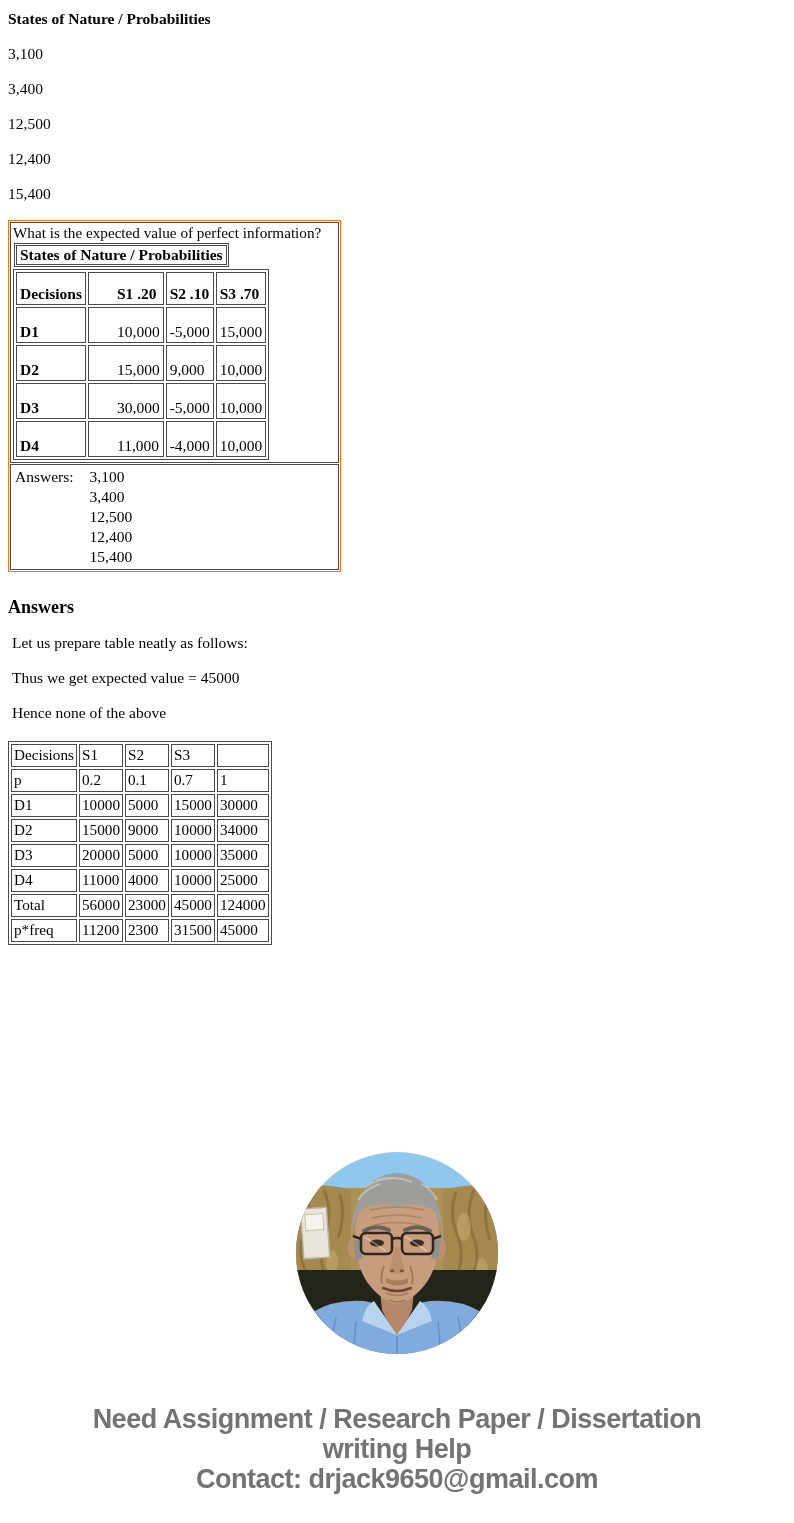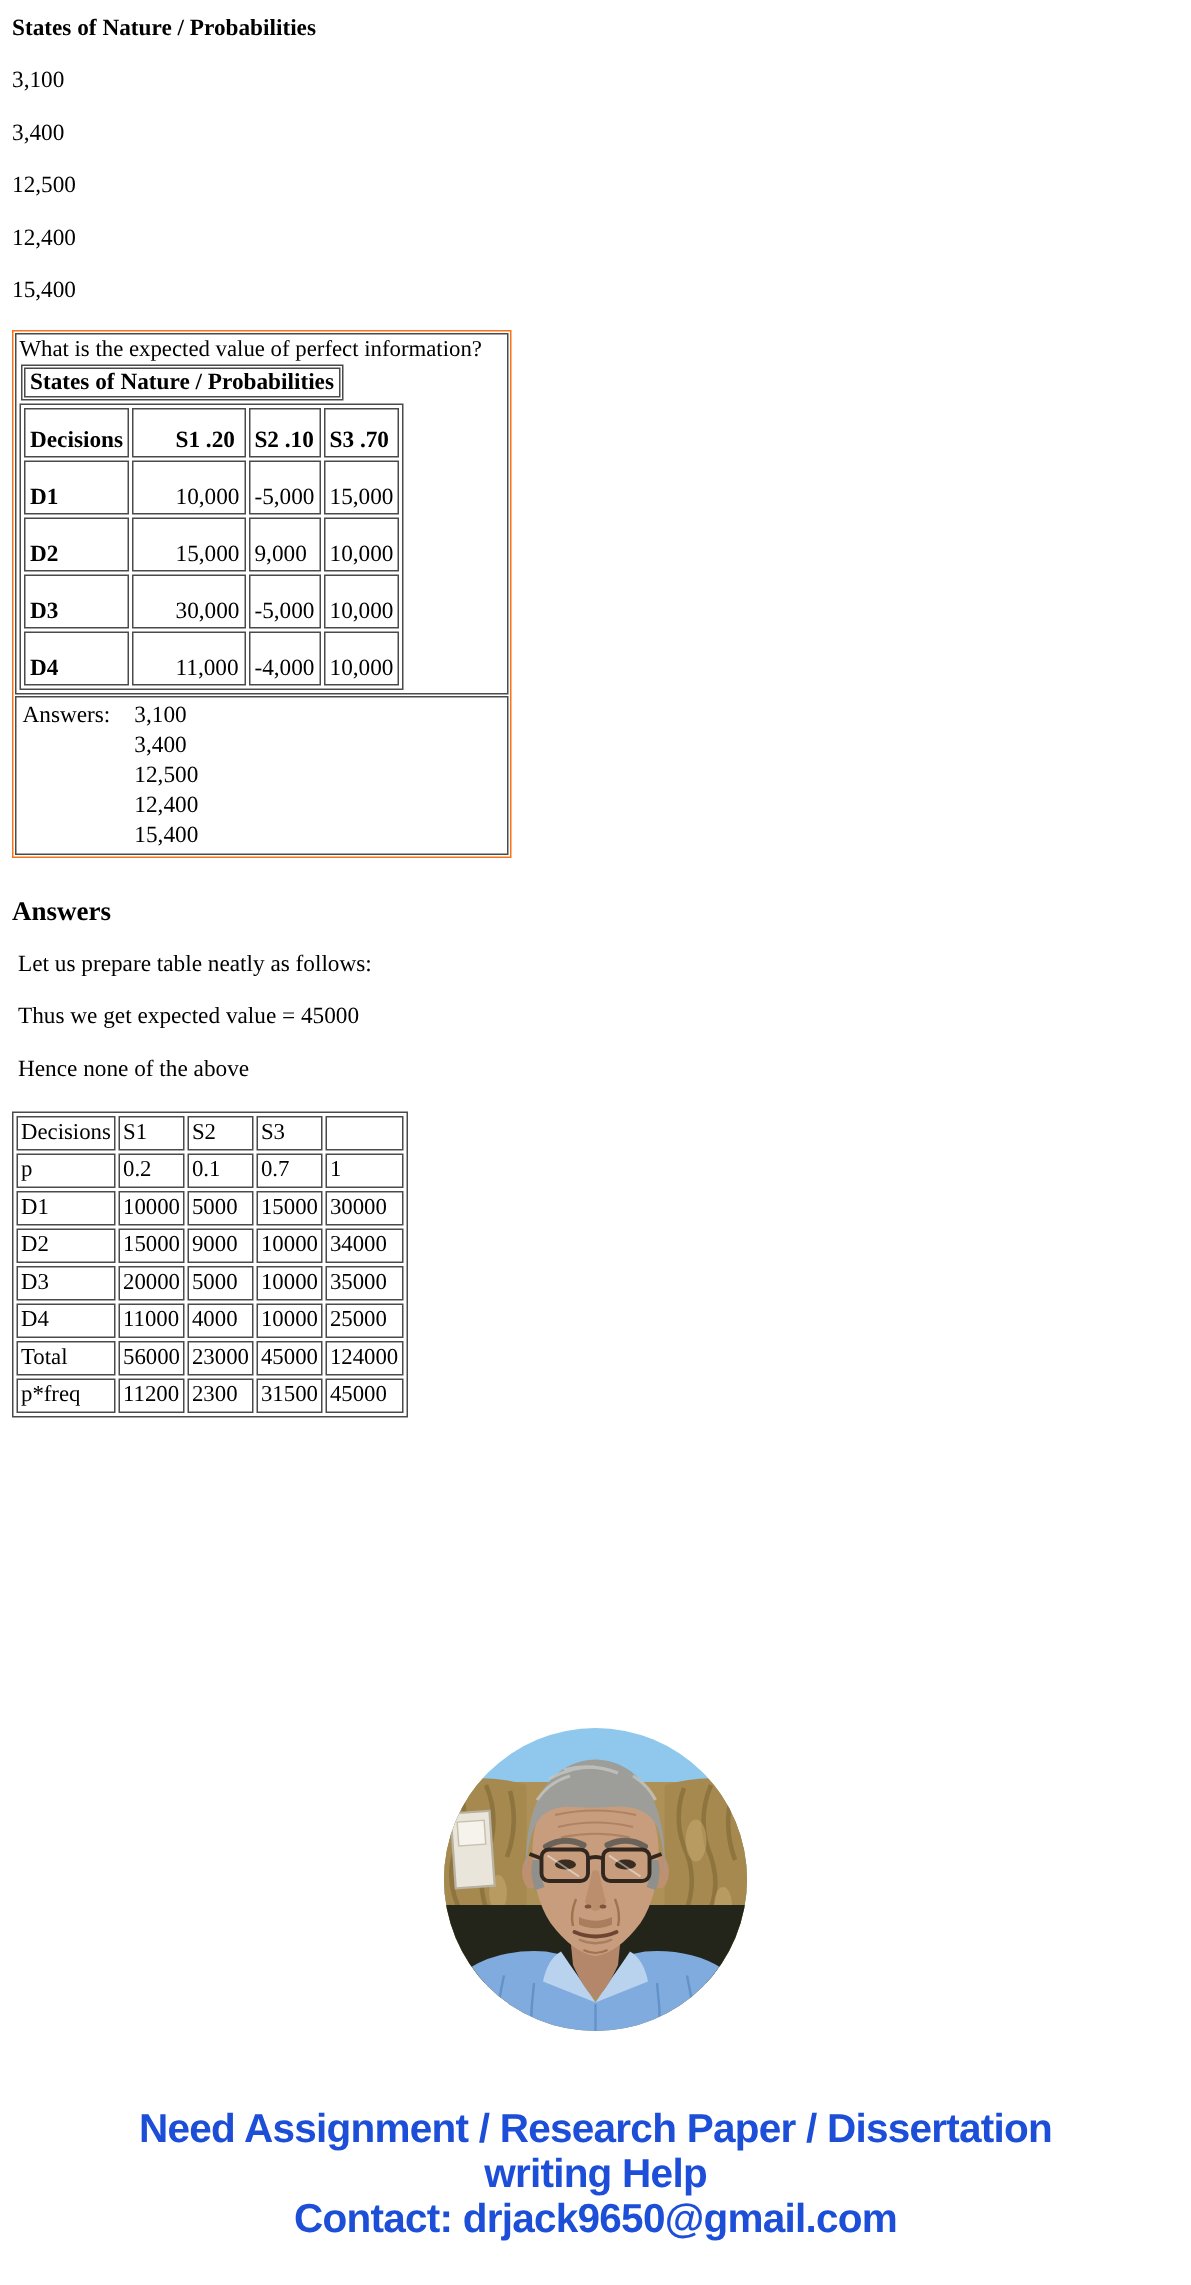--- a/index.html
+++ b/index.html
@@ -124,21 +124,21 @@
 
   
   .footer {
     margin-top: 50px;
     text-align: center;
     font-family: "Liberation Sans", sans-serif;
     font-weight: bold;
     font-size: 27px;
     line-height: 30px;
     letter-spacing: -0.5px;
-    color: #1d4ed8;
+    color: #737373;
   }
 </style>
 </head>
 <body>
 
 <div class="page">
 
   <p class="intro-heading">States of Nature / Probabilities</p>
   <p class="intro-option">3,100</p>
   <p class="intro-option">3,400</p>

